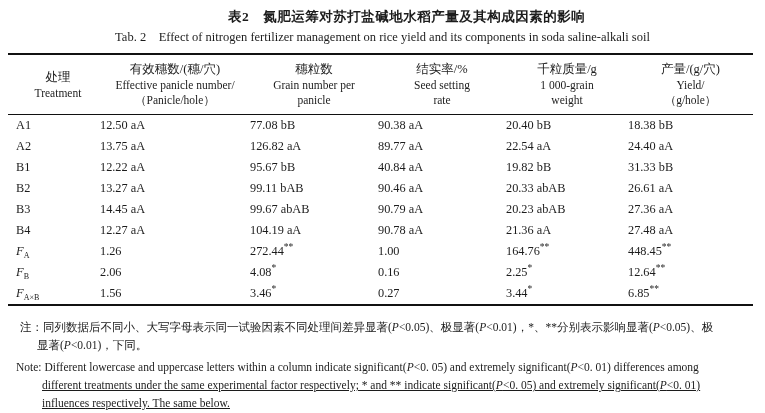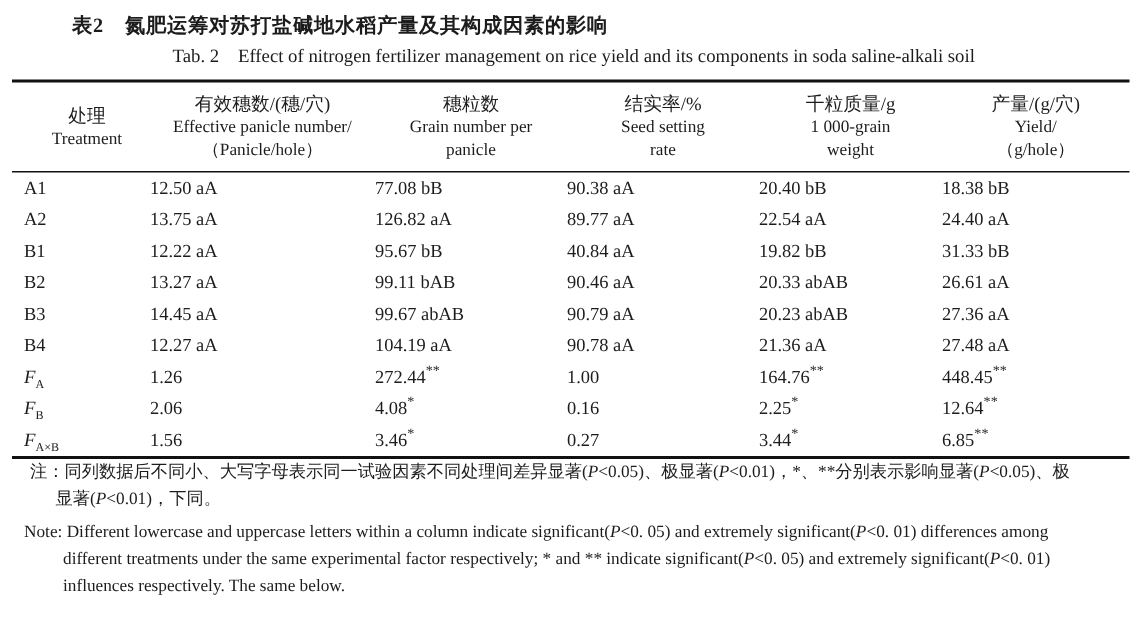--- a/index.html
+++ b/index.html
@@ -6,21 +6,21 @@
   .page{
     position:relative;
     width:765px;height:413px;
     background:#ffffff;
     color:#1c1c1c;
     font-family:"Liberation Serif","DejaVu Serif",serif;
     overflow:hidden;
   }
   .title-cn{
     padding-top:7px;
-    text-align:left;
+    text-align:center;
     font-size:13.5px;
     font-weight:bold;
     line-height:20px;
     letter-spacing:0.5px;
     margin-left:48px;
   }
   .title-en{
     text-align:center;
     font-size:12.5px;
     font-weight:normal;
@@ -47,25 +47,25 @@
     font-size:12.3px;
     text-align:left;
     vertical-align:middle;
   }
   .col-left{text-align:center;padding-left:8px !important;}
   .hdr-cn{font-size:12.5px;line-height:17px;}
   .hdr-en{font-size:11.5px;line-height:15px;}
   .f-label i{font-style:italic;font-size:12.5px;}
   .f-label sub{font-size:8px;line-height:0;}
   td sup{font-size:9.5px;line-height:0;}
-  .notes{margin-top:0;font-size:11.5px;line-height:18px;}
+  .notes{margin-top:12px;font-size:11.5px;line-height:18px;}
   .note-cn-first{margin-left:20px;}
   .note-cn-rest{margin-left:37px;}
   .note-en-first{margin-left:16px;}
-  .note-en-rest{margin-left:42px;}
+  .note-en-rest{margin-left:42px;text-decoration:underline;}
   .notes i{font-style:italic;}
 </style>
 </head>
 <body>
 
 <div class="page">
 
   <div class="title-cn">表2　氮肥运筹对苏打盐碱地水稻产量及其构成因素的影响</div>
   <div class="title-en">Tab. 2　Effect of nitrogen fertilizer management on rice yield and its components in soda saline-alkali soil</div>
 

